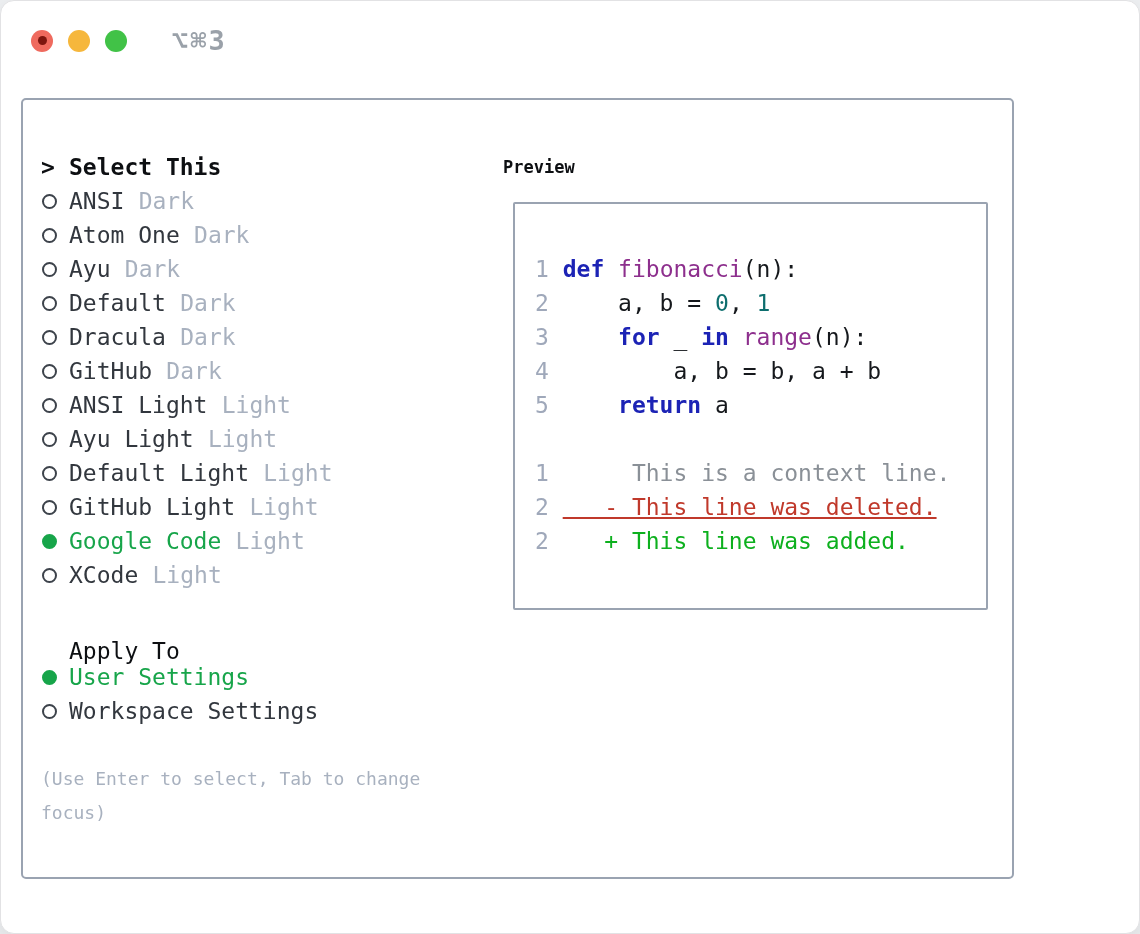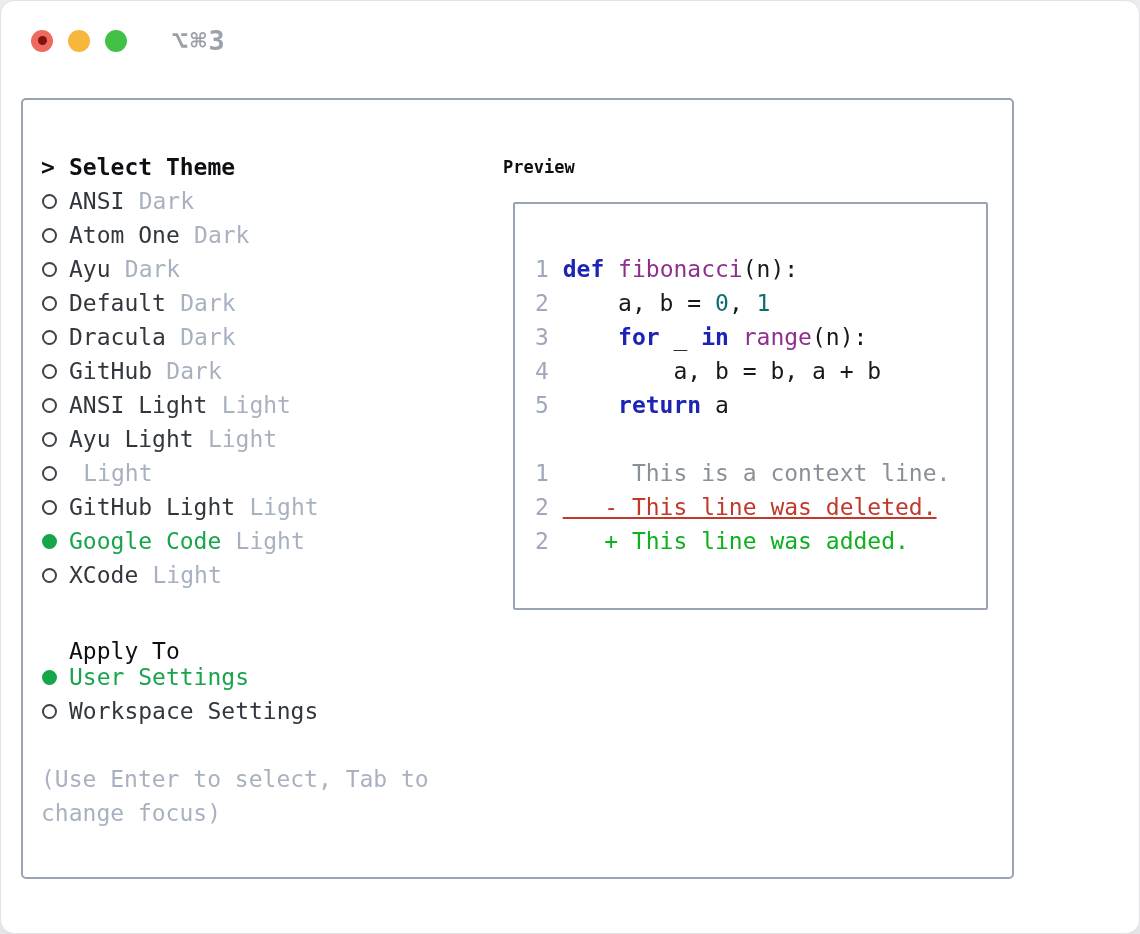--- a/index.html
+++ b/index.html
@@ -46,21 +46,21 @@
   .cursor{font-weight:bold; color:var(--ink); font-size:23px;}
   .radio{width:11px; height:11px; border:2px solid #3d434b; border-radius:50%; margin-left:1px;}
   .radio.sel{background:var(--green); border-color:var(--green);}
   .hdr{font-weight:bold; color:var(--ink);}
   .subhdr{color:var(--ink);margin-top:16px;}
   .name{color:var(--name);text-align:right;}
   .name.sel{color:var(--green);}
   .variant{color:var(--muted); margin-left:0.62em;}
   .apply-block{margin-top:34px;}
   .hint{
-    margin-top:34px; color:var(--muted); font-size:23px; line-height:34px;
+    margin-top:34px; color:var(--muted); font-size:18px; line-height:34px;
     width:420px; white-space:normal;
   }
   
   .preview-header{height:34px; line-height:34px; font-size:17px; font-weight:bold; color:var(--ink);}
   .preview-box{
     margin-left:10px; margin-top:18px; width:475px; height:408px; box-sizing:border-box;
     border:2px solid var(--border); border-radius:2px; padding:48px 0 0 20px; overflow:hidden;
   }
   .code-line{display:flex; height:34px; line-height:34px; font-size:23px;}
   .lnum{width:1ch; flex:none; text-align:right; color:var(--lnum); margin-right:1ch;}
@@ -84,33 +84,33 @@
       <span class="light green"></span>
     </div>
     <span class="window-title">⌥⌘3</span>
   </div>
 
   <div class="main-box">
 
     <div class="left-col">
       <div class="row">
         <span class="marker"><span class="cursor">&gt;</span></span>
-        <span class="hdr">Select Theme</span>
+        <span class="hdr">Select This</span>
       </div>
 
       <div id="theme-list">
           <div class="row"><span class="marker"><span class="radio"></span></span><span class="name">ANSI</span><span class="variant">Dark</span></div>
           <div class="row"><span class="marker"><span class="radio"></span></span><span class="name">Atom One</span><span class="variant">Dark</span></div>
           <div class="row"><span class="marker"><span class="radio"></span></span><span class="name">Ayu</span><span class="variant">Dark</span></div>
           <div class="row"><span class="marker"><span class="radio"></span></span><span class="name">Default</span><span class="variant">Dark</span></div>
           <div class="row"><span class="marker"><span class="radio"></span></span><span class="name">Dracula</span><span class="variant">Dark</span></div>
           <div class="row"><span class="marker"><span class="radio"></span></span><span class="name">GitHub</span><span class="variant">Dark</span></div>
           <div class="row"><span class="marker"><span class="radio"></span></span><span class="name">ANSI Light</span><span class="variant">Light</span></div>
           <div class="row"><span class="marker"><span class="radio"></span></span><span class="name">Ayu Light</span><span class="variant">Light</span></div>
-          <div class="row"><span class="marker"><span class="radio"></span></span><span class="variant">Light</span></div>
+          <div class="row"><span class="marker"><span class="radio"></span></span><span class="name">Default Light</span><span class="variant">Light</span></div>
           <div class="row"><span class="marker"><span class="radio"></span></span><span class="name">GitHub Light</span><span class="variant">Light</span></div>
           <div class="row"><span class="marker"><span class="radio sel"></span></span><span class="name sel">Google Code</span><span class="variant">Light</span></div>
           <div class="row"><span class="marker"><span class="radio"></span></span><span class="name">XCode</span><span class="variant">Light</span></div>
         </div>
 
       <div class="apply-block">
         <div class="row">
           <span class="marker"></span>
           <span class="subhdr">Apply To</span>
         </div>

